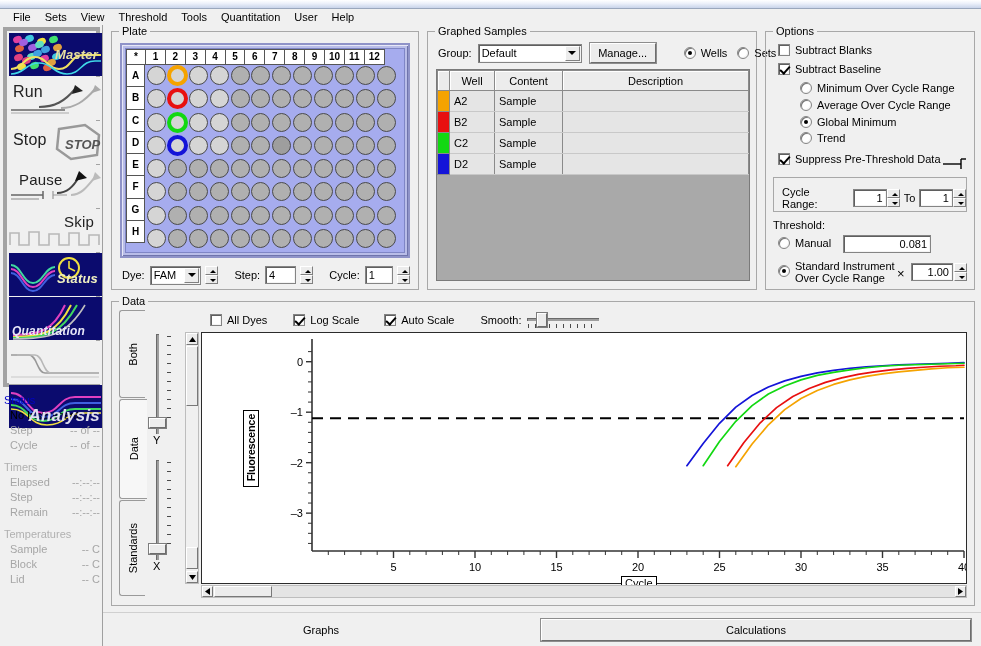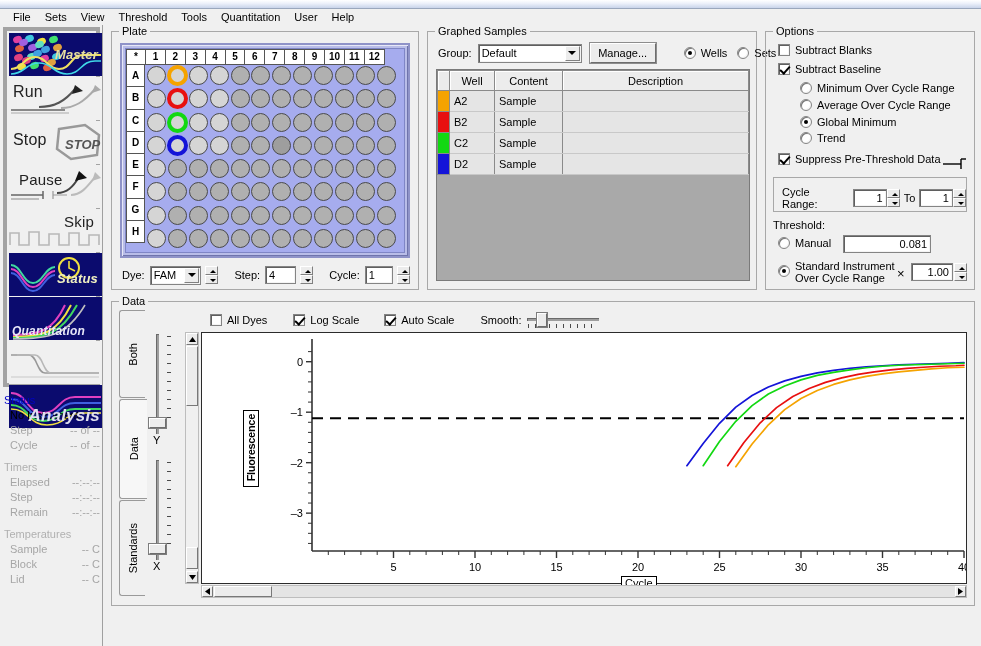--- a/index.html
+++ b/index.html
@@ -1204,14 +1204,19 @@
         <div class="hthumb"></div>
         <div class="hbtn" style="right:0;">
           <svg width="5" height="7">
               <polygon points="0,0 0,7 5,3.5" fill="#000"></polygon>
             </svg>
         </div>
       </div>
     </div>
   </div>
 
+  <div class="bottombar">
+    <div class="divline" style="left:0;top:0;width:878px;height:1px;"></div>
+    <div class="btab flat" style="left:0;width:436px;">Graphs</div>
+    <div class="btab raised" style="left:438px;width:430px;">Calculations</div>
+  </div>
 
 </div>
 
 </body></html>

